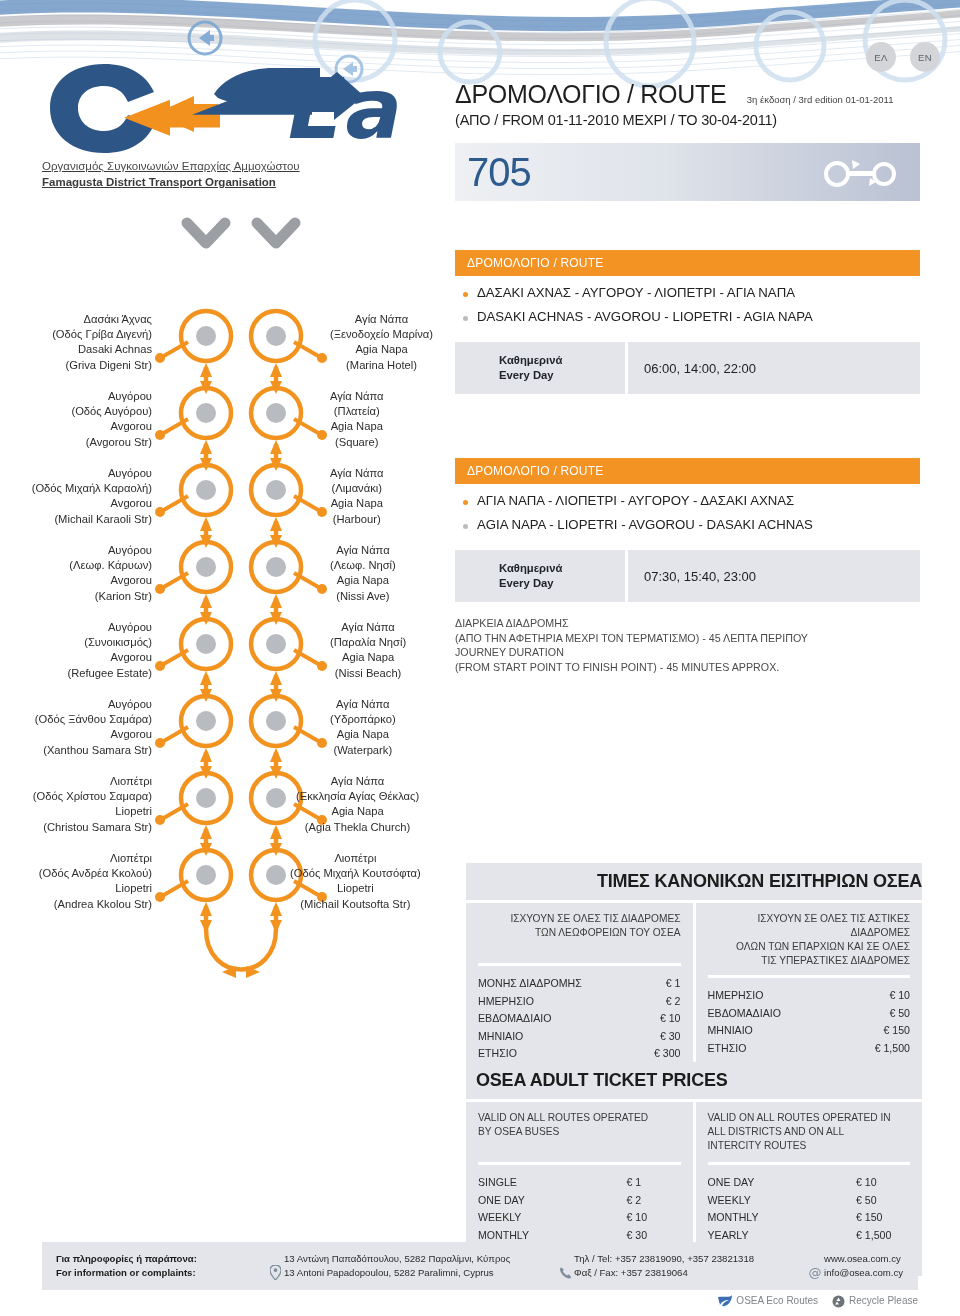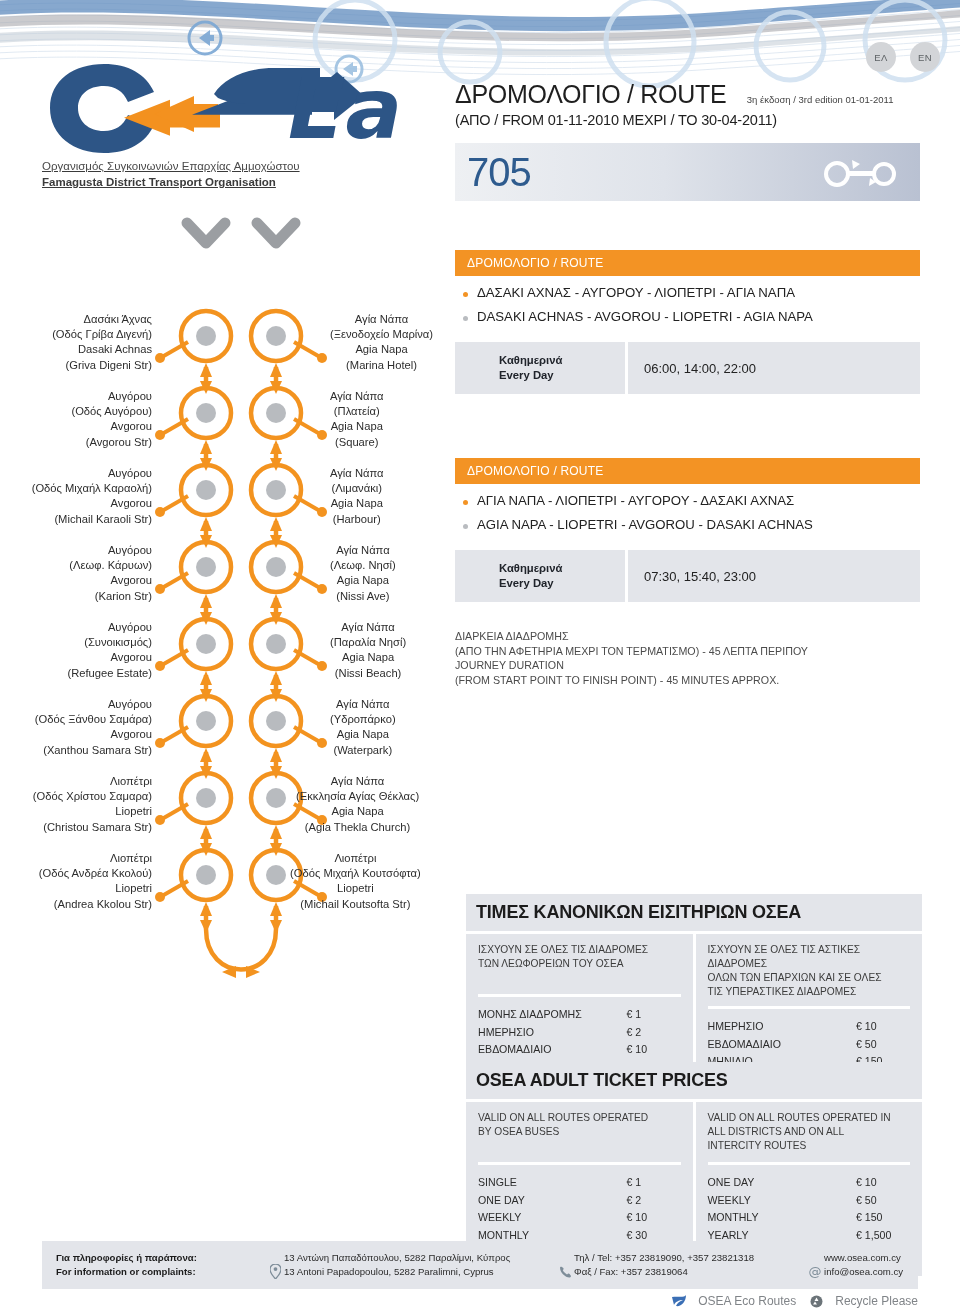--- a/index.html
+++ b/index.html
@@ -57,21 +57,21 @@
     padding:6px 12px; letter-spacing:.2px;
   }
   .route-line { font-size:13.2px; color:#222; padding:9px 0 0 8px; display:flex; align-items:baseline;}
   .route-line .dot { width:5px; height:5px; border-radius:50%; display:inline-block; margin-right:9px; flex:none; }
   .dot-or { background:#f39324; }
   .dot-gr { background:#b9bcc0; }
   .times-table { display:flex; margin-top:18px; background:#e3e5ea;padding-left:32px; }
   .times-day { width:138px; padding:11px 0 11px 12px; font-size:11.3px; font-weight:bold; color:#20242b; line-height:15px;}
   .times-vals { flex:1; padding:11px 0 11px 16px; font-size:13px; color:#222; display:flex; align-items:center; background:#e3e5ea; border-left:3px solid #fff;}
 
-  .duration { font-size:10.7px; color:#4b4b4b; line-height:14.5px; margin-top:27px; }
+  .duration { font-size:10.7px; color:#4b4b4b; line-height:14.5px; margin-top:14px; }
 
   
   .fares { position:absolute; left:466px; width:456px; background:#e3e5ea; }
   .fares-title { font-size:18px; font-weight:bold; color:#1c1c1c; padding:8px 0 8px 10px; letter-spacing:-0.2px;}
   .fares-title.en { font-size:18px; }
   .fares-cols { display:flex; border-top:3px solid #fff; }
   .fares-col { flex:1; padding:9px 12px 14px 12px; }
   .fares-col + .fares-col { border-left:3px solid #fff; }
   .fares-cond { font-size:10.2px; color:#3c3c3c; line-height:14px; min-height:44px; }
   .fares-rows { border-top:3px solid #fff; margin-top:7px; padding-top:9px; }
@@ -79,21 +79,21 @@
   .fare-row .amt { min-width:54px; }
 
   
   .footer { position:absolute; left:0; bottom:0; width:960px; }
   .footer-bar { margin:0 42px; background:#e3e5ea; display:flex; align-items:center; height:48px; padding:0 14px; }
   .f-col { display:flex; align-items:flex-end; }
   .f-lab { font-size:9.6px; font-weight:bold; color:#1c1c1c; line-height:14px; }
   .f-txt { font-size:9.6px; color:#2b2b2b; line-height:14px; }
   .f-ico { width:18px; display:flex; justify-content:center; color:#6a7a86; flex:none;}
   .footer-eco { display:flex; justify-content:flex-end; gap:14px; margin:5px 42px 8px 0; }
-  .eco-item { display:flex; align-items:center; gap:12px; font-size:12px; color:#808488; }
+  .eco-item { display:flex; align-items:flex-start; gap:4px; font-size:10px; color:#808488; }
 </style>
 </head>
 <body>
 
 <div class="page">
 
   <div class="swoosh">
     <svg width="960" height="150" viewBox="0 0 960 150">
       <defs>
         <linearGradient id="gswo" x1="0" y1="0" x2="1" y2="0">
@@ -472,21 +472,21 @@
       <div class="times-vals">07:30,  15:40,  23:00</div>
     </div>
     <div class="duration">
       <div>ΔΙΑΡΚΕΙΑ ΔΙΑΔΡΟΜΗΣ</div>
       <div>(ΑΠΟ ΤΗΝ ΑΦΕΤΗΡΙΑ ΜΕΧΡΙ ΤΟΝ ΤΕΡΜΑΤΙΣΜΟ)  -  45 ΛΕΠΤΑ ΠΕΡΙΠΟΥ</div>
       <div>JOURNEY DURATION</div>
       <div>(FROM START POINT TO FINISH POINT)  -  45 MINUTES APPROX.</div>
     </div>
   </div>
 
-  <div class="fares" style="top:894px;">
+  <div class="fares" style="top:863px;text-align:right;">
     <div class="fares-title">ΤΙΜΕΣ ΚΑΝΟΝΙΚΩΝ ΕΙΣΙΤΗΡΙΩΝ ΟΣΕΑ</div>
     <div class="fares-cols">
       <div class="fares-col">
         <div class="fares-cond" style="white-space:pre-line">ΙΣΧΥΟΥΝ ΣΕ ΟΛΕΣ ΤΙΣ ΔΙΑΔΡΟΜΕΣ
 ΤΩΝ ΛΕΩΦΟΡΕΙΩΝ ΤΟΥ ΟΣΕΑ</div>
         <div class="fares-rows">
           <div class="fare-row">
               <span>ΜΟΝΗΣ ΔΙΑΔΡΟΜΗΣ</span>
               <span class="amt">€ 1</span>
             </div>

